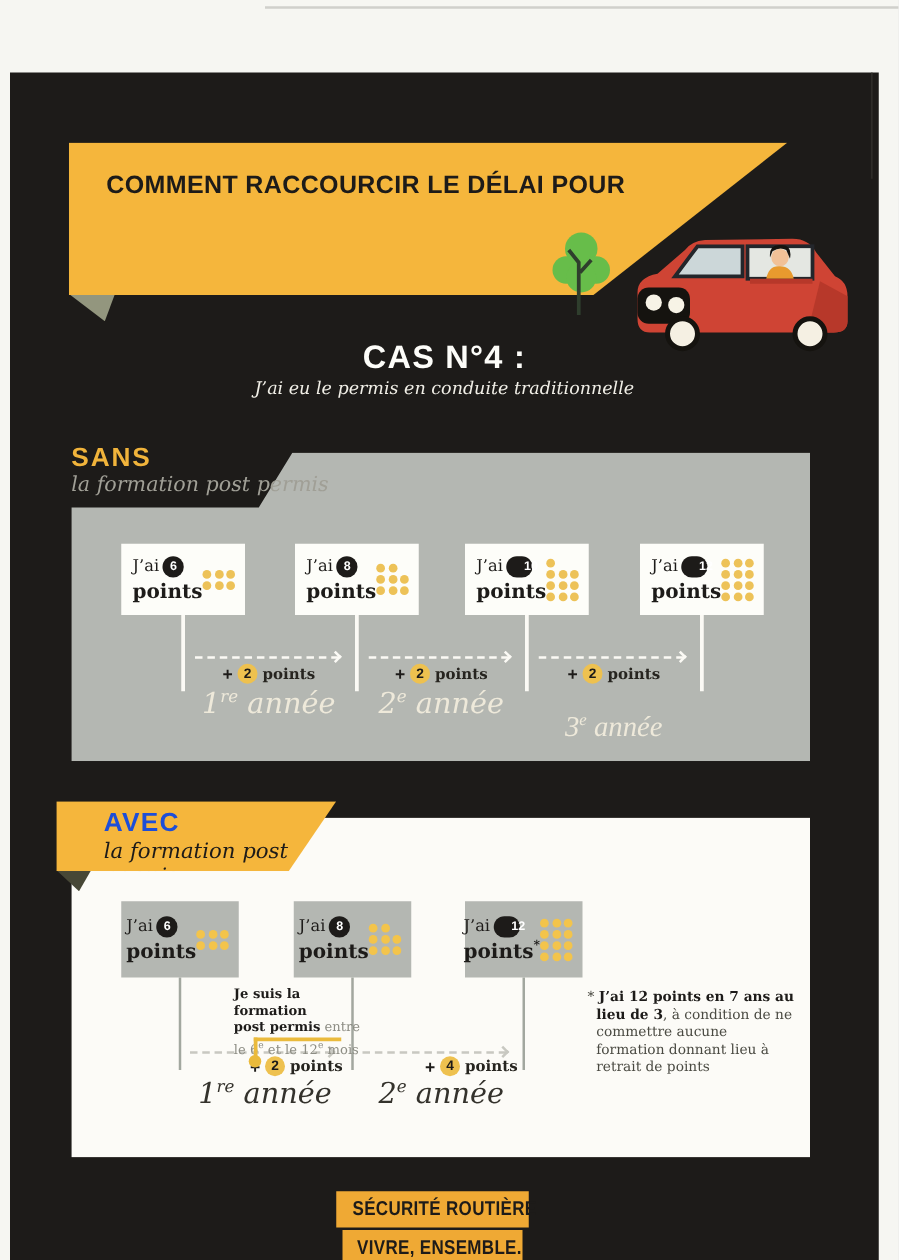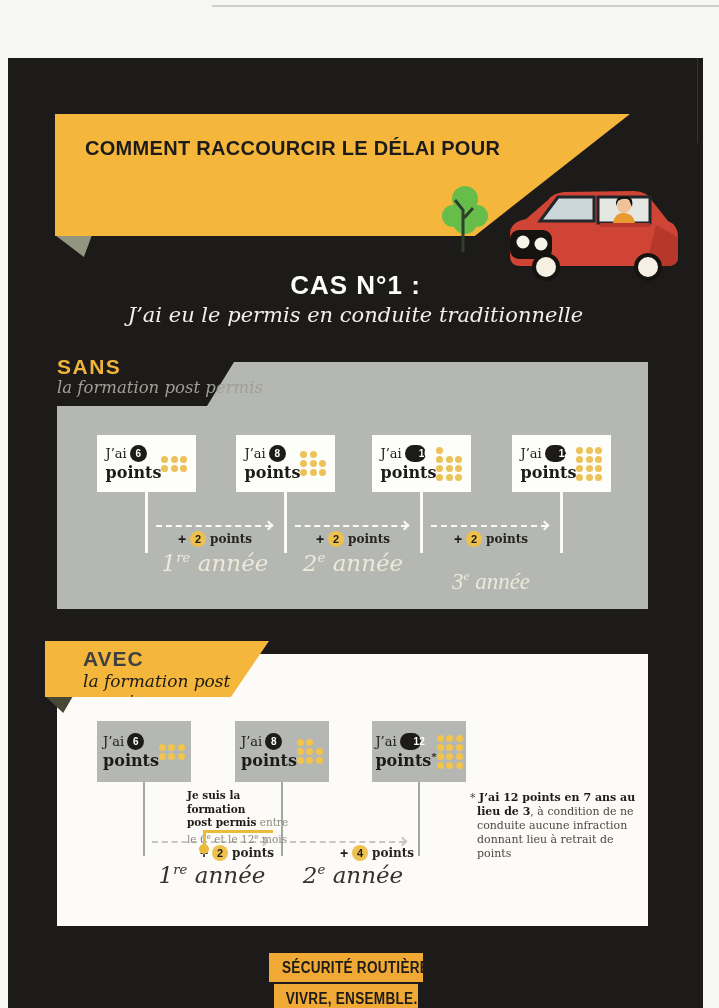--- a/index.html
+++ b/index.html
@@ -18,43 +18,43 @@
   #banner-fold { position:absolute; left:47px; top:177px; width:37px; height:22px; background:#93967e;
     clip-path:polygon(0 0,100% 0,78% 100%); z-index:2; }
 
   #tree { position:absolute; left:433px; top:126px; z-index:4; }
   #car { position:absolute; left:488px; top:122px; z-index:5; }
 
   
   #case-title { position:absolute; left:0; top:212px; width:695px; text-align:center;
     font-weight:700; font-size:26px; letter-spacing:1px; color:#fdfdf9; }
   #case-subtitle { position:absolute; left:0; top:245px; width:695px; text-align:center;
-    font-family:"DejaVu Serif",serif; font-style:italic; font-size:21px; color:#f1efe7; }
+    font-family:"DejaVu Serif",serif; font-style:italic; font-size:14px; color:#f1efe7; }
 
   
   #sans-label { position:absolute; left:49px; top:297px; font-weight:700; font-size:21px;
     letter-spacing:1.5px; color:#f1b43b; z-index:3; }
   #sans-sublabel { position:absolute; left:49px; top:320px; font-family:"DejaVu Serif",serif;
     font-style:italic; font-size:16.5px; color:#a09f96; z-index:3; }
 
   #sans-panel { position:absolute; left:49px; top:304px; width:591px; height:247px; background:#b4b7b2;
     clip-path:polygon(0 44px,150px 44px,177px 0,100% 0,100% 100%,0 100%); z-index:1; }
 
   #avec-banner { position:absolute; left:37px; top:583px; width:224px; height:56px; background:#f5b63c;
     clip-path:polygon(0 0,100% 0,83% 100%,0 100%); z-index:3; }
-  #avec-label { padding:6px 0 0 38px; font-weight:700; font-size:21px; letter-spacing:1px; color:#404040; }
+  #avec-label { padding:6px 0 0 38px; font-weight:700; font-size:21px; letter-spacing:1px; color:#1d4ed8; }
   #avec-sublabel { padding:0 0 0 38px; font-family:"DejaVu Serif",serif; font-style:italic;
     font-size:17px; color:#1d1b19; }
   #avec-fold { position:absolute; left:37px; top:638px; width:28px; height:17px; background:#474736;
     clip-path:polygon(0 0,100% 0,65% 100%); z-index:2; }
   #avec-panel { position:absolute; left:49px; top:596px; width:591px; height:272px; background:#fcfbf7;
     clip-path:polygon(0 42px,152px 42px,179px 0,100% 0,100% 100%,0 100%); z-index:1; }
 
   
-  .card { position:absolute; display:flex; align-items:center; justify-content:center;
+  .card { position:absolute; display:flex; align-items:center; justify-content:flex-end;
     padding:0 8px; z-index:2; }
   .sans-card { top:377px; height:57px; background:#fdfdf9; }
   .avec-card { top:663px; height:61px; background:#b4b7b2; }
   .card-l1 { display:flex; align-items:center; }
   .jai { font-family:"DejaVu Serif",serif; font-size:13px; color:#1d1b19; }
   .ncirc { display:inline-flex; width:17px; height:17px; border-radius:50%; background:#1d1b19;
     color:#fff; font-weight:700; font-size:10px; align-items:center; justify-content:center; margin-left:3px; }
   .ncirc.wide { width:21px; border-radius:9px;padding-left:18px; }
   .card-l2 { font-family:"DejaVu Serif",serif; font-weight:700; font-size:16px; color:#1d1b19; margin-top:1px; }
   .ast { font-size:10px; vertical-align:top; }
@@ -134,21 +134,21 @@
       <path d="M120,26 Q119,15 129,16 Q138,16 136,27 L133,20 Q128,17 122,21 Z" fill="#15130f"></path>
       <path d="M117,43 Q119,32 128,33 Q137,33 139,43 Z" fill="#e89a2e"></path>
       <rect x="104" y="43" width="50" height="4" fill="#b7382a"></rect>
       <rect x="14" y="50" width="42" height="29" rx="9" fill="#15130f"></rect>
       <circle cx="27" cy="62" r="6.5" fill="#f7f3e6"></circle>
       <circle cx="45" cy="64" r="6.5" fill="#f7f3e6"></circle>
       <circle cx="50" cy="87" r="12" fill="#f5f0e3" stroke="#15130f" stroke-width="4"></circle>
       <circle cx="152" cy="87" r="12" fill="#f5f0e3" stroke="#15130f" stroke-width="4"></circle>
     </svg>
 
-    <div id="case-title">CAS N°1 :</div>
+    <div id="case-title">CAS N°4 :</div>
     <div id="case-subtitle">J’ai eu le permis en conduite traditionnelle</div>
 
     <div id="sans-label">SANS</div>
     <div id="sans-sublabel">la formation post permis</div>
     <div id="sans-panel"></div>
 
     <div id="avec-fold"></div>
     <div id="avec-panel"></div>
     <div id="avec-banner">
       <div id="avec-label">AVEC</div>
@@ -397,21 +397,21 @@
       <b>Je suis la formation</b><br>
       <b>post permis</b><span> entre</span><br>
       <span id="training-line3"><span>le 6</span><sup>e</sup><span> et le 12</span><sup>e</sup><span> mois</span></span>
     </div>
     <div id="elbow-h" class="elbow"></div>
     <div id="elbow-v" class="elbow"></div>
     <div id="elbow-dot"></div>
 
     <div id="footnote">
       <span>*</span>
-      <b>J’ai 12 points en 7 ans au lieu de 3</b><span>, à condition de ne conduite aucune infraction donnant lieu à retrait de points</span>
+      <b>J’ai 12 points en 7 ans au lieu de 3</b><span>, à condition de ne commettre aucune formation donnant lieu à retrait de points</span>
     </div>
 
     <div id="footer-box-1" class="footer-box">
       <span class="fx">SÉCURITÉ ROUTIÈRE</span>
     </div>
     <div id="footer-box-2" class="footer-box">
       <span class="fx">VIVRE, ENSEMBLE.</span>
     </div>
   </div>
 </div>

